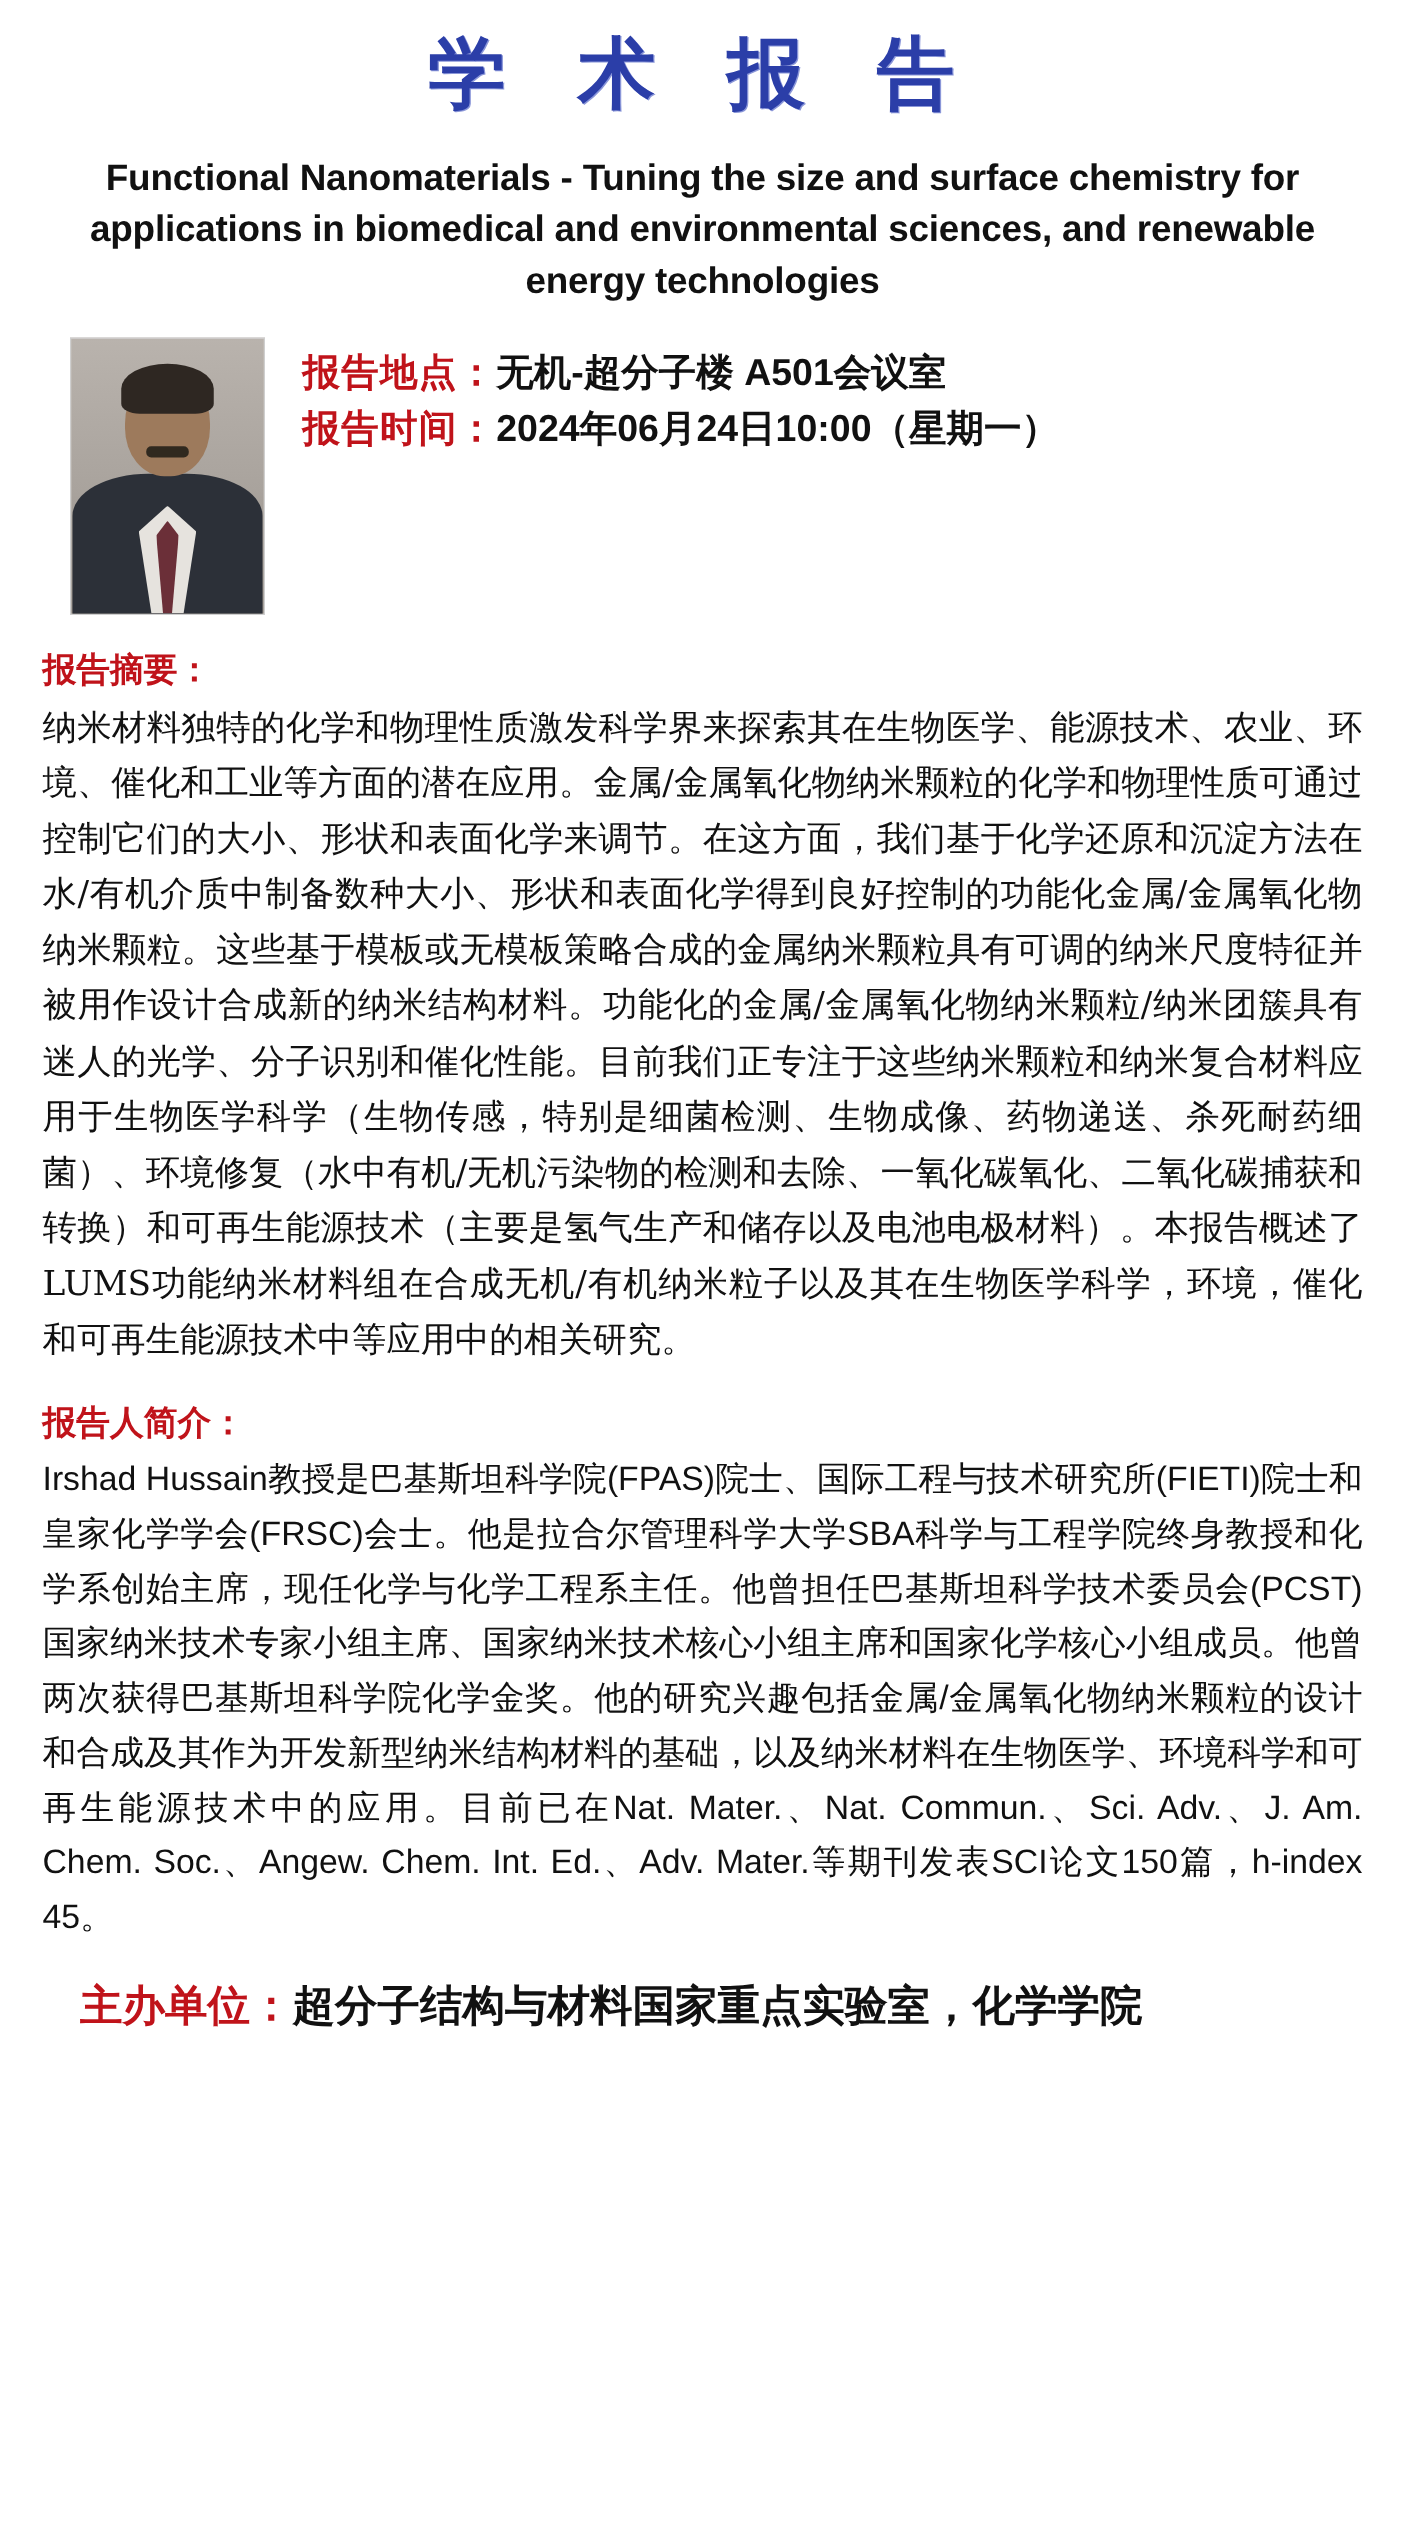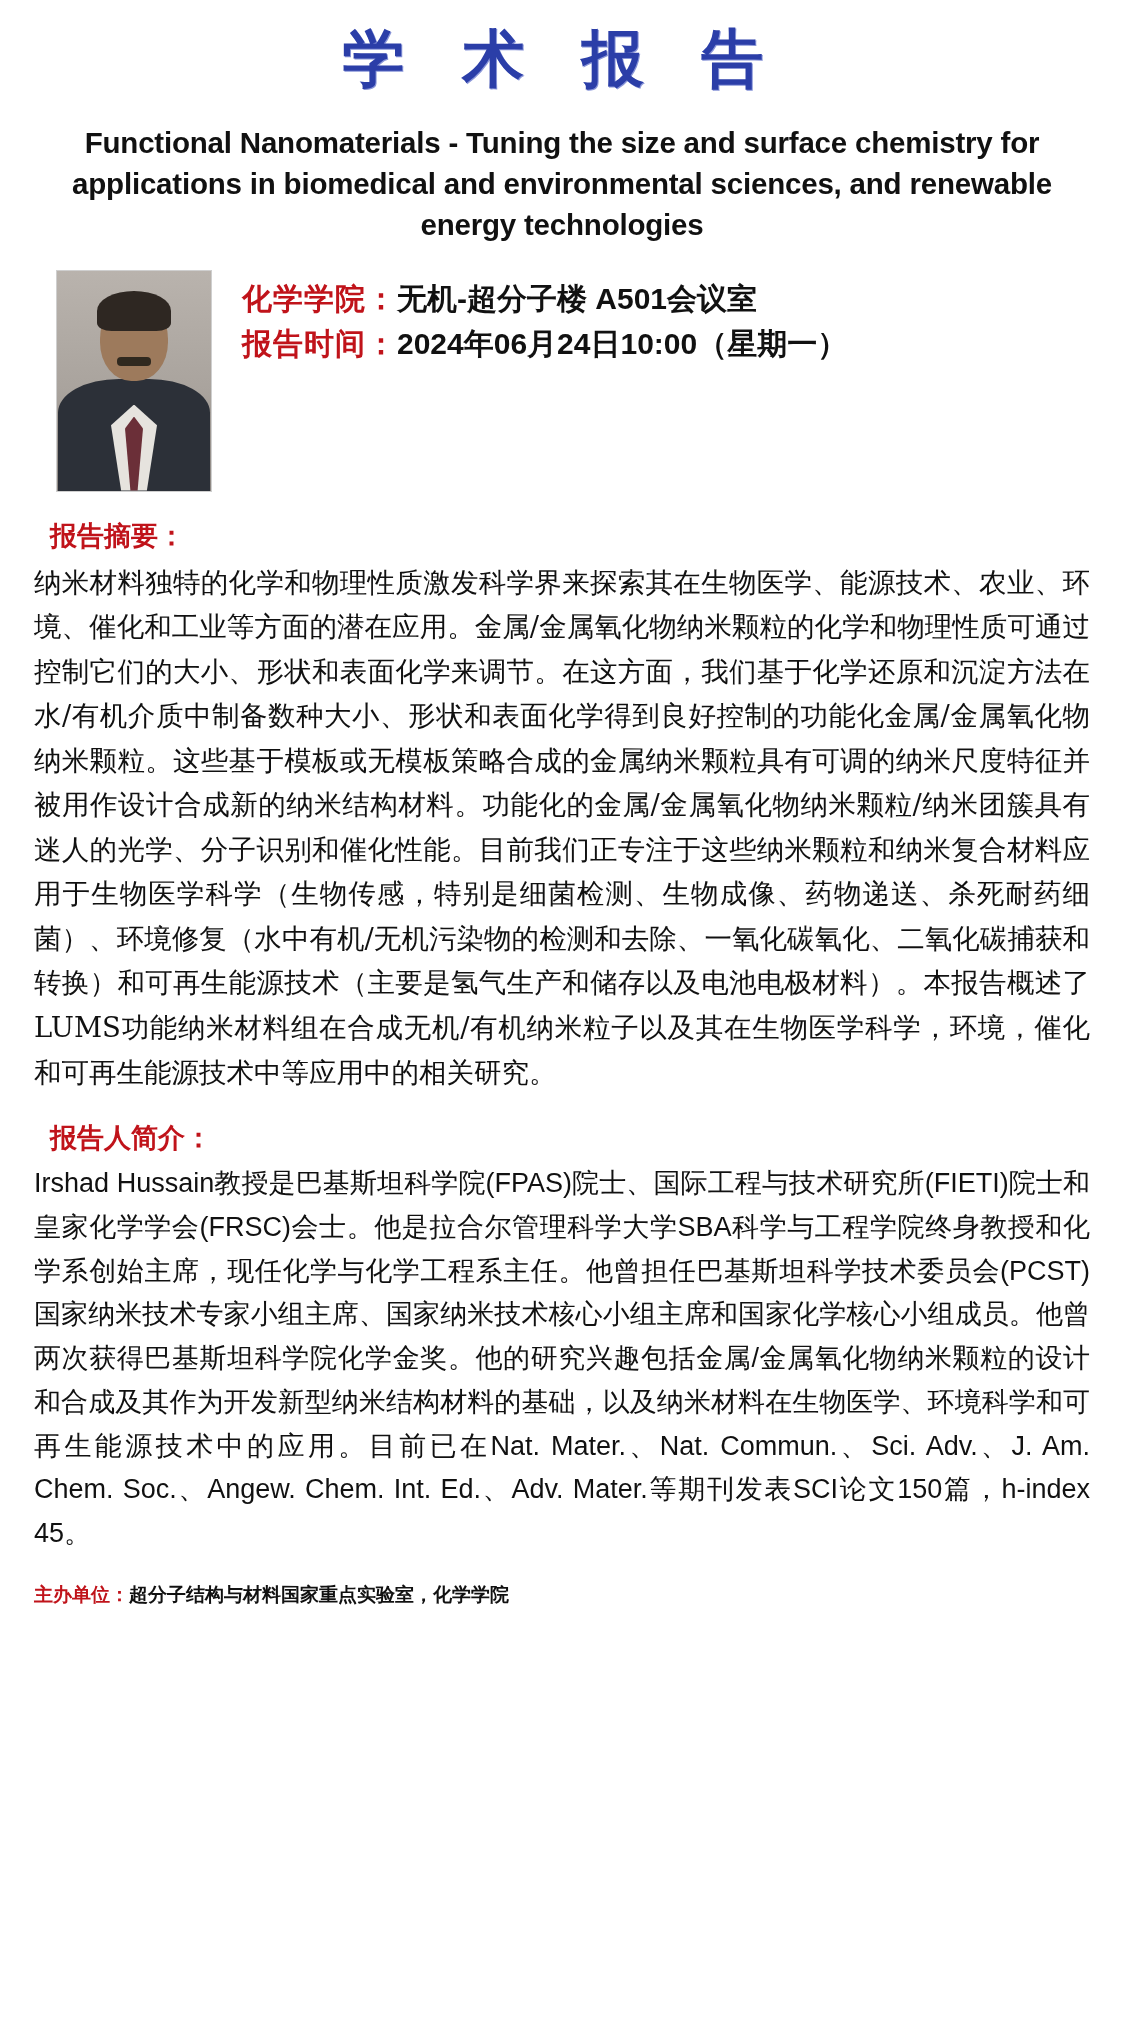--- a/index.html
+++ b/index.html
@@ -137,41 +137,42 @@
   }
   .info-row.indent {
     padding-left: 134px;
   }
 
   
   .section-head {
     color: #c0131a;
     font-weight: bold;
     font-size: 27px;
-    margin: 26px 0 6px 16px;
+    margin: 26px 0 6px 0;
     font-family: Liberation Serif, serif;
   }
   .body-text {
     font-family: "DejaVu Serif", serif;
     font-size: 27.5px;
     line-height: 1.62;
     color: #111111;
     text-align: justify;
     text-justify: inter-ideograph;
     margin: 0;
   }
   .body-text.bio {
     font-family: "Liberation Sans", sans-serif;
     font-size: 27px;
     line-height: 1.62;
   }
   .host-row {
     margin-top: 26px;
-    font-size: 19px;
-    font-weight: bold;
+    font-size: 34px;
+    font-weight: bold;
+    margin-left: 30px;
   }
   .host-label { color: #c0131a; font-weight: bold; }
   .host-value { color: #111111; font-weight: bold; }
 </style>
 </head>
 <body>
 
 <div class="poster">
 
   <h1 class="main-title">学 术 报 告</h1>
@@ -184,21 +185,21 @@
       <div class="body"></div>
       <div class="shirt"></div>
       <div class="tie"></div>
       <div class="head"></div>
       <div class="hair"></div>
       <div class="mustache"></div>
     </div>
 
     <div class="speaker-info">
       <div class="info-row">
-        <span class="info-label">化学学院：</span><span class="info-value">无机-超分子楼  A501会议室</span>
+        <span class="info-label">报告地点：</span><span class="info-value">无机-超分子楼  A501会议室</span>
       </div>
       <div class="info-row">
         <span class="info-label">报告时间：</span><span class="info-value">2024年06月24日10:00（星期一）</span>
       </div>
     </div>
   </div>
 
   <div class="section-head">报告摘要：</div>
   <p class="body-text">纳米材料独特的化学和物理性质激发科学界来探索其在生物医学、能源技术、农业、环境、催化和工业等方面的潜在应用。金属/金属氧化物纳米颗粒的化学和物理性质可通过控制它们的大小、形状和表面化学来调节。在这方面，我们基于化学还原和沉淀方法在水/有机介质中制备数种大小、形状和表面化学得到良好控制的功能化金属/金属氧化物纳米颗粒。这些基于模板或无模板策略合成的金属纳米颗粒具有可调的纳米尺度特征并被用作设计合成新的纳米结构材料。功能化的金属/金属氧化物纳米颗粒/纳米团簇具有迷人的光学、分子识别和催化性能。目前我们正专注于这些纳米颗粒和纳米复合材料应用于生物医学科学（生物传感，特别是细菌检测、生物成像、药物递送、杀死耐药细菌）、环境修复（水中有机/无机污染物的检测和去除、一氧化碳氧化、二氧化碳捕获和转换）和可再生能源技术（主要是氢气生产和储存以及电池电极材料）。本报告概述了LUMS功能纳米材料组在合成无机/有机纳米粒子以及其在生物医学科学，环境，催化和可再生能源技术中等应用中的相关研究。</p>
 

